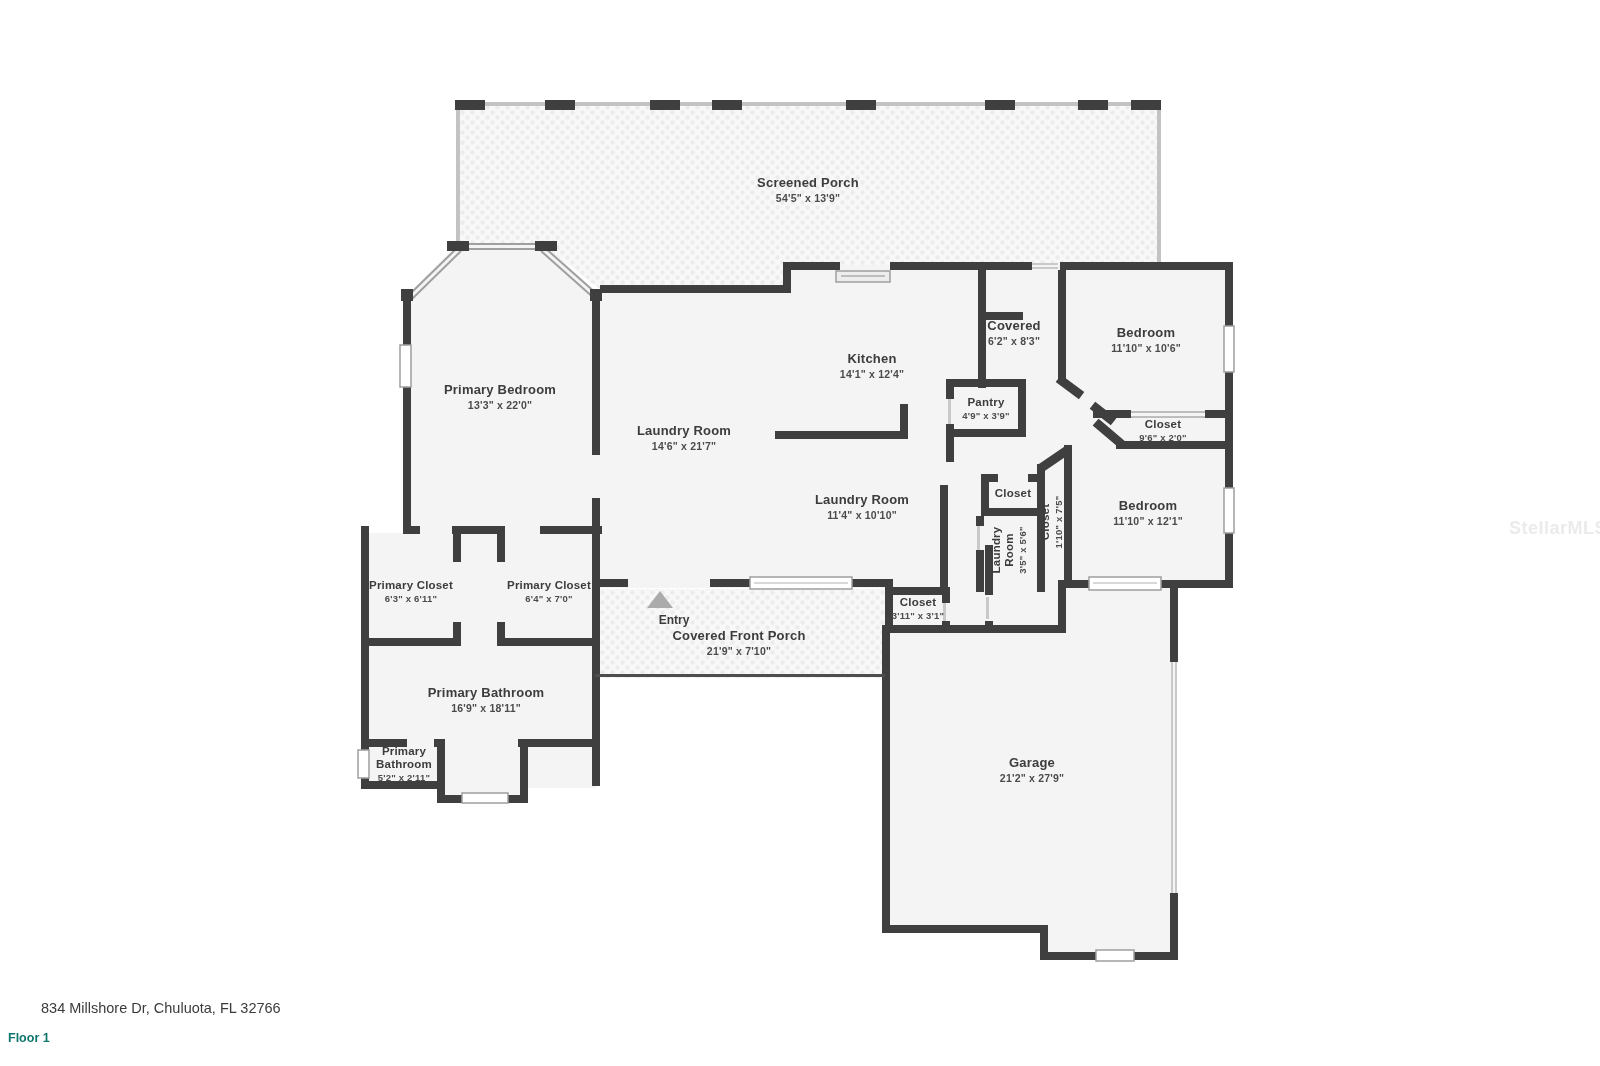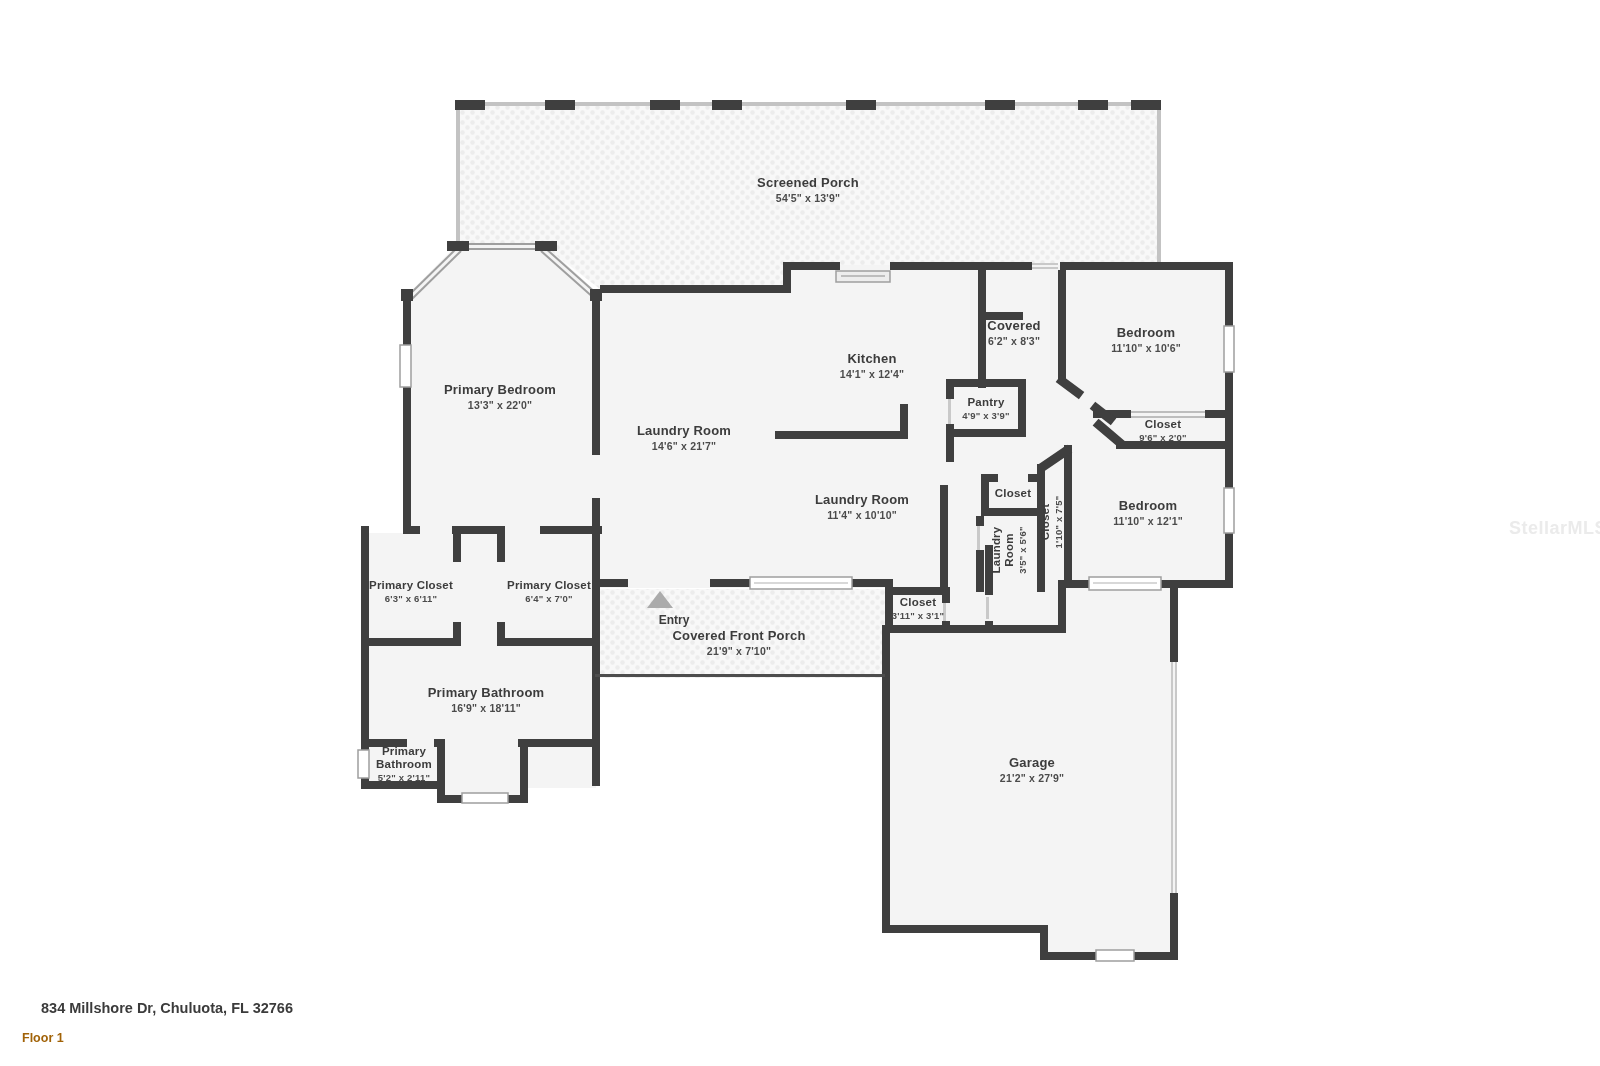--- a/index.html
+++ b/index.html
@@ -11,22 +11,22 @@
   .dm{font-size:10.5px;font-weight:600;color:#4b4b4b;margin-top:1px;letter-spacing:.2px;}
   .small .nm{font-size:11.5px;}
   .small .dm{font-size:9.5px;}
   .rot{transform:translate(-50%,-50%) rotate(-90deg);}
   .wrap .nm{white-space:normal;margin:0 auto;}
   #lbl-primary-bathroom-small .nm{width:78px;}
   #lbl-laundry .nm{width:62px;}
   .entry-lbl{font-size:12px;font-weight:bold;color:#3c3c3c;margin-left:28px;}
   #watermark{position:absolute;left:1509px;top:518px;font-size:18px;font-weight:600;
              color:#ebebeb;letter-spacing:.5px;}
-  #addr{position:absolute;left:24px;top:1000px;font-size:14.5px;font-weight:bold;color:#3b3b3b;padding-left:17px;}
-  #floor{position:absolute;left:22px;top:1031px;font-size:12.5px;font-weight:bold;color:#a16207;}
+  #addr{position:absolute;left:24px;top:1000px;font-size:14.5px;font-weight:normal;color:#3b3b3b;padding-left:17px;}
+  #floor{position:absolute;left:8px;top:1031px;font-size:12.5px;font-weight:bold;color:#0f766e;}
   #disclaimer{position:absolute;left:762px;top:1036px;transform:translateX(-50%);
               font-size:11.5px;font-weight:bold;color:#4a4a4a;white-space:nowrap;}
 </style>
 </head>
 <body>
 
 <div id="stage">
 
 <svg id="plan-svg" width="1600" height="1066" viewBox="0 0 1600 1066">
   <defs>

